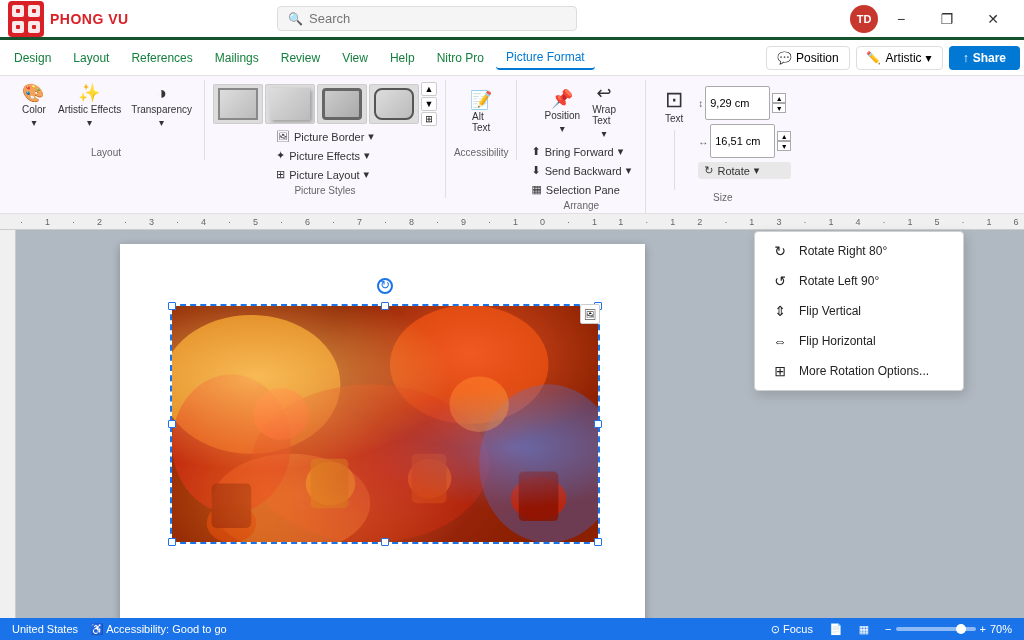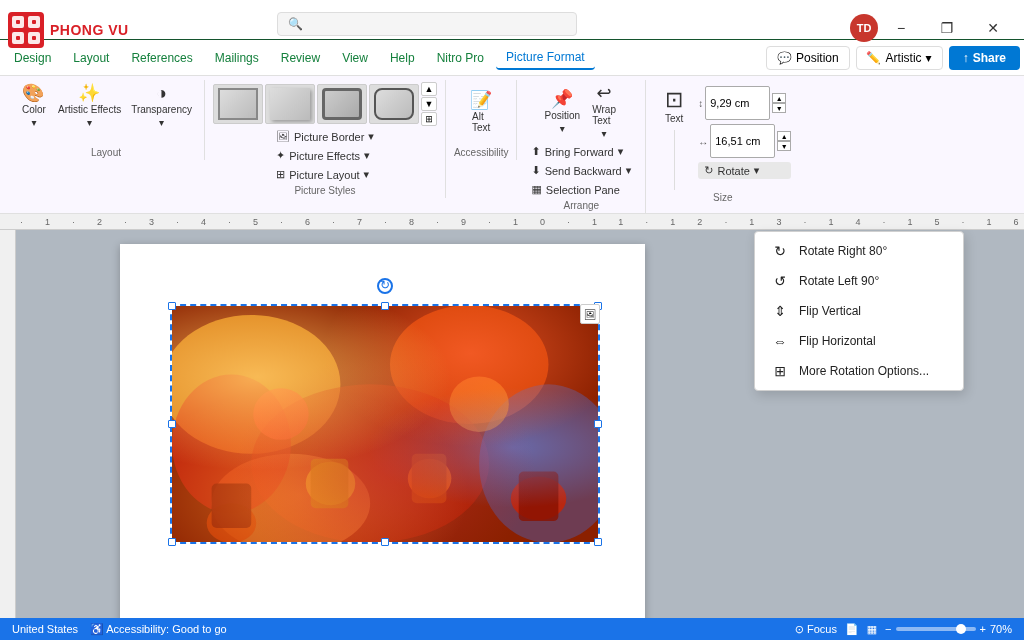--- a/index.html
+++ b/index.html
@@ -3,23 +3,23 @@
   <meta charset="utf-8">
   <style>
     * { margin: 0; padding: 0; box-sizing: border-box; }
     body { font-family: 'Segoe UI', sans-serif; font-size: 12px; background: #f3f3f3; overflow: hidden; width: 1024px; height: 640px; }
 
     
     .title-bar {
       height: 40px;
       background: #fff;
       display: flex;
-      align-items: flex-start;
+      align-items: center;
       padding: 12px 8px;
-      border-bottom: 1px solid #14532d;
+      border-bottom: 3px solid #14532d;
     }
     .logo-area {
       display: flex;
       align-items: center;
       gap: 6px;
       margin-right: 12px;
     }
     .logo-icon {
       width: 36px;
       height: 36px;
@@ -362,21 +362,21 @@
       color: white;
       font-size: 11px;
       gap: 12px;
       position: absolute;
       bottom: 0; left: 0; right: 0;
     }
     .status-right {
       margin-left: auto;
       display: flex;
       align-items: center;
-      gap: 8px;
+      gap: 16px;
     }
     .zoom-control {
       display: flex; align-items: center; gap: 4px;
     }
     .zoom-slider {
       width: 80px; height: 4px;
       background: rgba(255,255,255,0.5);
       border-radius: 2px;
       position: relative;
     }
@@ -404,20 +404,21 @@
       <rect x="8" y="8" width="4" height="4" rx="1" fill="#d92027"></rect>
       <rect x="24" y="8" width="4" height="4" rx="1" fill="#d92027"></rect>
       <rect x="8" y="24" width="4" height="4" rx="1" fill="#d92027"></rect>
       <rect x="24" y="24" width="4" height="4" rx="1" fill="#d92027"></rect>
     </svg>
     <span class="logo-text">PHONG VU</span>
   </div>
 
   <div class="search-bar">
     <span style="color:#666;font-size:12px;">🔍</span>
+    <input type="text" placeholder="Search" style="">
   </div>
 
   <div class="title-bar-right">
     <div class="avatar">TD</div>
     <button class="win-btn">−</button>
     <button class="win-btn">❐</button>
     <button class="win-btn close">✕</button>
   </div>
 </div>
 

